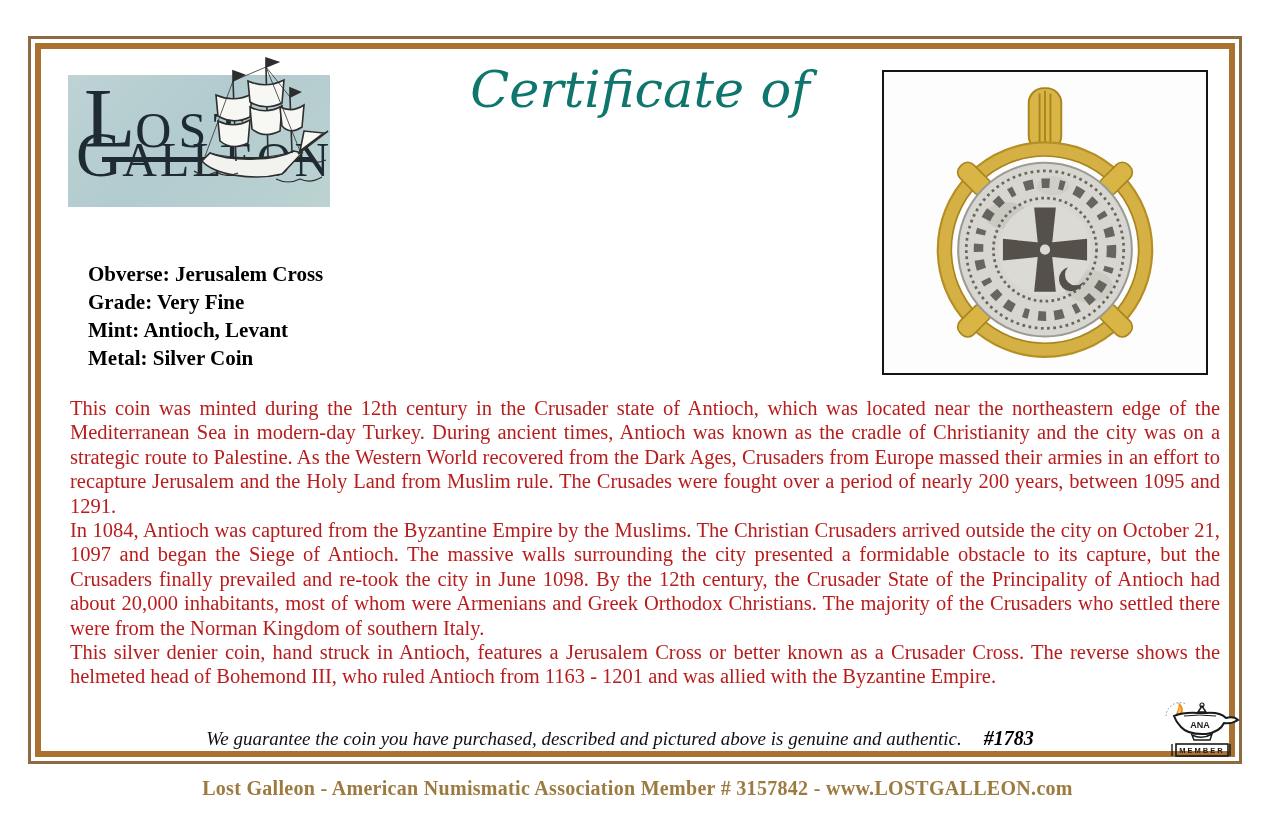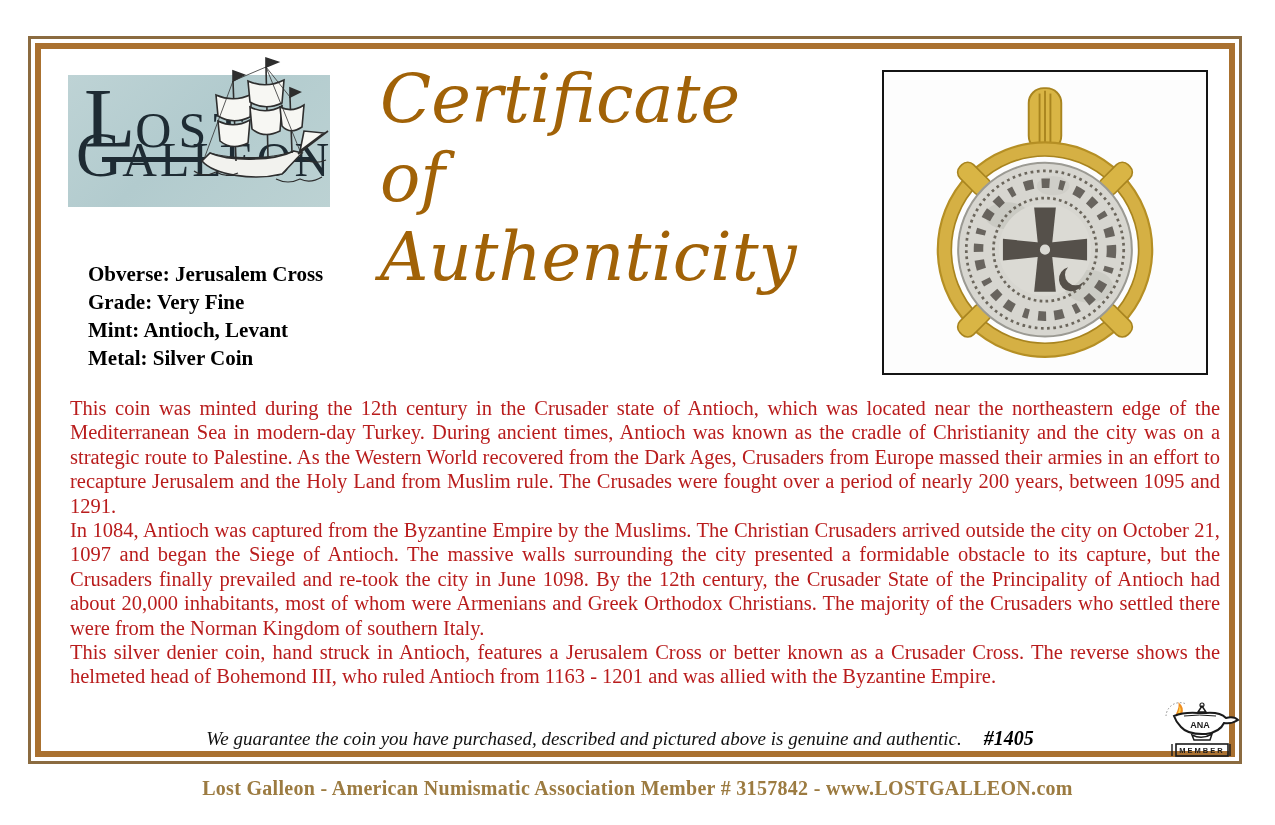--- a/index.html
+++ b/index.html
@@ -24,23 +24,23 @@
   .logo .line1{position:absolute;left:16px;top:2px;color:#1e2b33;white-space:nowrap;}
   .logo .line1 .big{font-size:84px;line-height:1;font-weight:400;}
   .logo .line1 .rest{font-size:50px;letter-spacing:7px;font-weight:400;}
   .logo .bar{position:absolute;left:34px;top:82px;width:212px;height:5px;background:#1e2b33;}
   .logo .line2{position:absolute;left:8px;top:48px;color:#1e2b33;white-space:nowrap;}
   .logo .line2 .big{font-size:64px;line-height:1;font-weight:400;}
   .logo .line2 .rest{font-size:48px;letter-spacing:3px;font-weight:400;}
   .ship{position:absolute;right:-8px;top:-20px;}
   
   .title{
-    position:absolute;left:380px;top:60px;width:430px;text-align:left;
+    position:absolute;left:380px;top:60px;width:430px;text-align:right;
     font-family:"DejaVu Serif","Liberation Serif",serif;font-style:italic;
-    font-size:67px;line-height:1.18;color:#a16207;
+    font-size:51px;line-height:1.18;color:#0f766e;
   }
   
   .photo{
     position:absolute;left:882px;top:70px;width:326px;height:305px;
     border:2px solid #141414;box-sizing:border-box;background:#fdfdfd;
     display:flex;align-items:center;justify-content:center;
   }
   
   .coin-title{position:absolute;left:72px;top:224px;font-size:26px;font-weight:bold;}
   .facts-col{position:absolute;top:260px;font-size:21px;font-weight:bold;line-height:28px;white-space:nowrap;}
@@ -116,21 +116,20 @@
 
         <path d="M14,116 q10,7 22,1 q10,6 22,1" stroke-width="1.2"></path>
         <path d="M96,124 q12,6 24,0 q10,5 22,-2" stroke-width="1.2"></path>
         <path d="M124,104 q10,6 22,1" stroke-width="1.2"></path>
       </g>
     </svg>
   </div>
 
   <div class="title">
     <div>Certificate of</div>
-    <div>Authenticity</div>
   </div>
 
   <div class="photo">
     <svg width="290" height="285" viewBox="0 0 200 210">
 
       <g stroke="#a8841f" stroke-width="1.4">
         <rect x="88" y="6" width="24" height="46" rx="11" fill="#d9b545"></rect>
         <line x1="96" y1="10" x2="96" y2="48"></line>
         <line x1="100" y1="8" x2="100" y2="50"></line>
         <line x1="104" y1="10" x2="104" y2="48"></line>
@@ -180,21 +179,21 @@
   </div>
 
 
   <div class="body-text">
     <p>This coin was minted during the 12th century in the Crusader state of Antioch, which was located near the northeastern edge of the Mediterranean Sea in modern-day Turkey. During ancient times, Antioch was known as the cradle of Christianity and the city was on a strategic route to Palestine. As the Western World recovered from the Dark Ages, Crusaders from Europe massed their armies in an effort to recapture Jerusalem and the Holy Land from Muslim rule. The Crusades were fought over a period of nearly 200 years, between 1095 and 1291.</p>
     <p>In 1084, Antioch was captured from the Byzantine Empire by the Muslims. The Christian Crusaders arrived outside the city on October 21, 1097 and began the Siege of Antioch. The massive walls surrounding the city presented a formidable obstacle to its capture, but the Crusaders finally prevailed and re-took the city in June 1098. By the 12th century, the Crusader State of the Principality of Antioch had about 20,000 inhabitants, most of whom were Armenians and Greek Orthodox Christians. The majority of the Crusaders who settled there were from the Norman Kingdom of southern Italy.</p>
     <p>This silver denier coin, hand struck in Antioch, features a Jerusalem Cross or better known as a Crusader Cross. The reverse shows the helmeted head of Bohemond III, who ruled Antioch from 1163 - 1201 and was allied with the Byzantine Empire.</p>
   </div>
 
   <div class="guarantee">
-    <span>We guarantee the coin you have purchased, described and pictured above is genuine and authentic.</span><span class="num">#1405</span>
+    <span>We guarantee the coin you have purchased, described and pictured above is genuine and authentic.</span><span class="num">#1783</span>
   </div>
 
   <svg class="badge" width="88" height="60" viewBox="0 0 88 60">
 
     <path d="M22,14 q4,-9 2,-12 q7,5 4,13 Z" fill="#f08c1e"></path>
     <path d="M24,13 q2,-5 1,-7 q3,3 1,7 Z" fill="#fcd34d"></path>
 
     <path d="M12,16 a14,14 0 0 1 20,-12" fill="none" stroke="#8a8a8a" stroke-width="1" stroke-dasharray="1.5 2"></path>
 
     <path d="M44,12 l4,-6 l4,6 Z" fill="none" stroke="#1a1a1a" stroke-width="1.5"></path>

